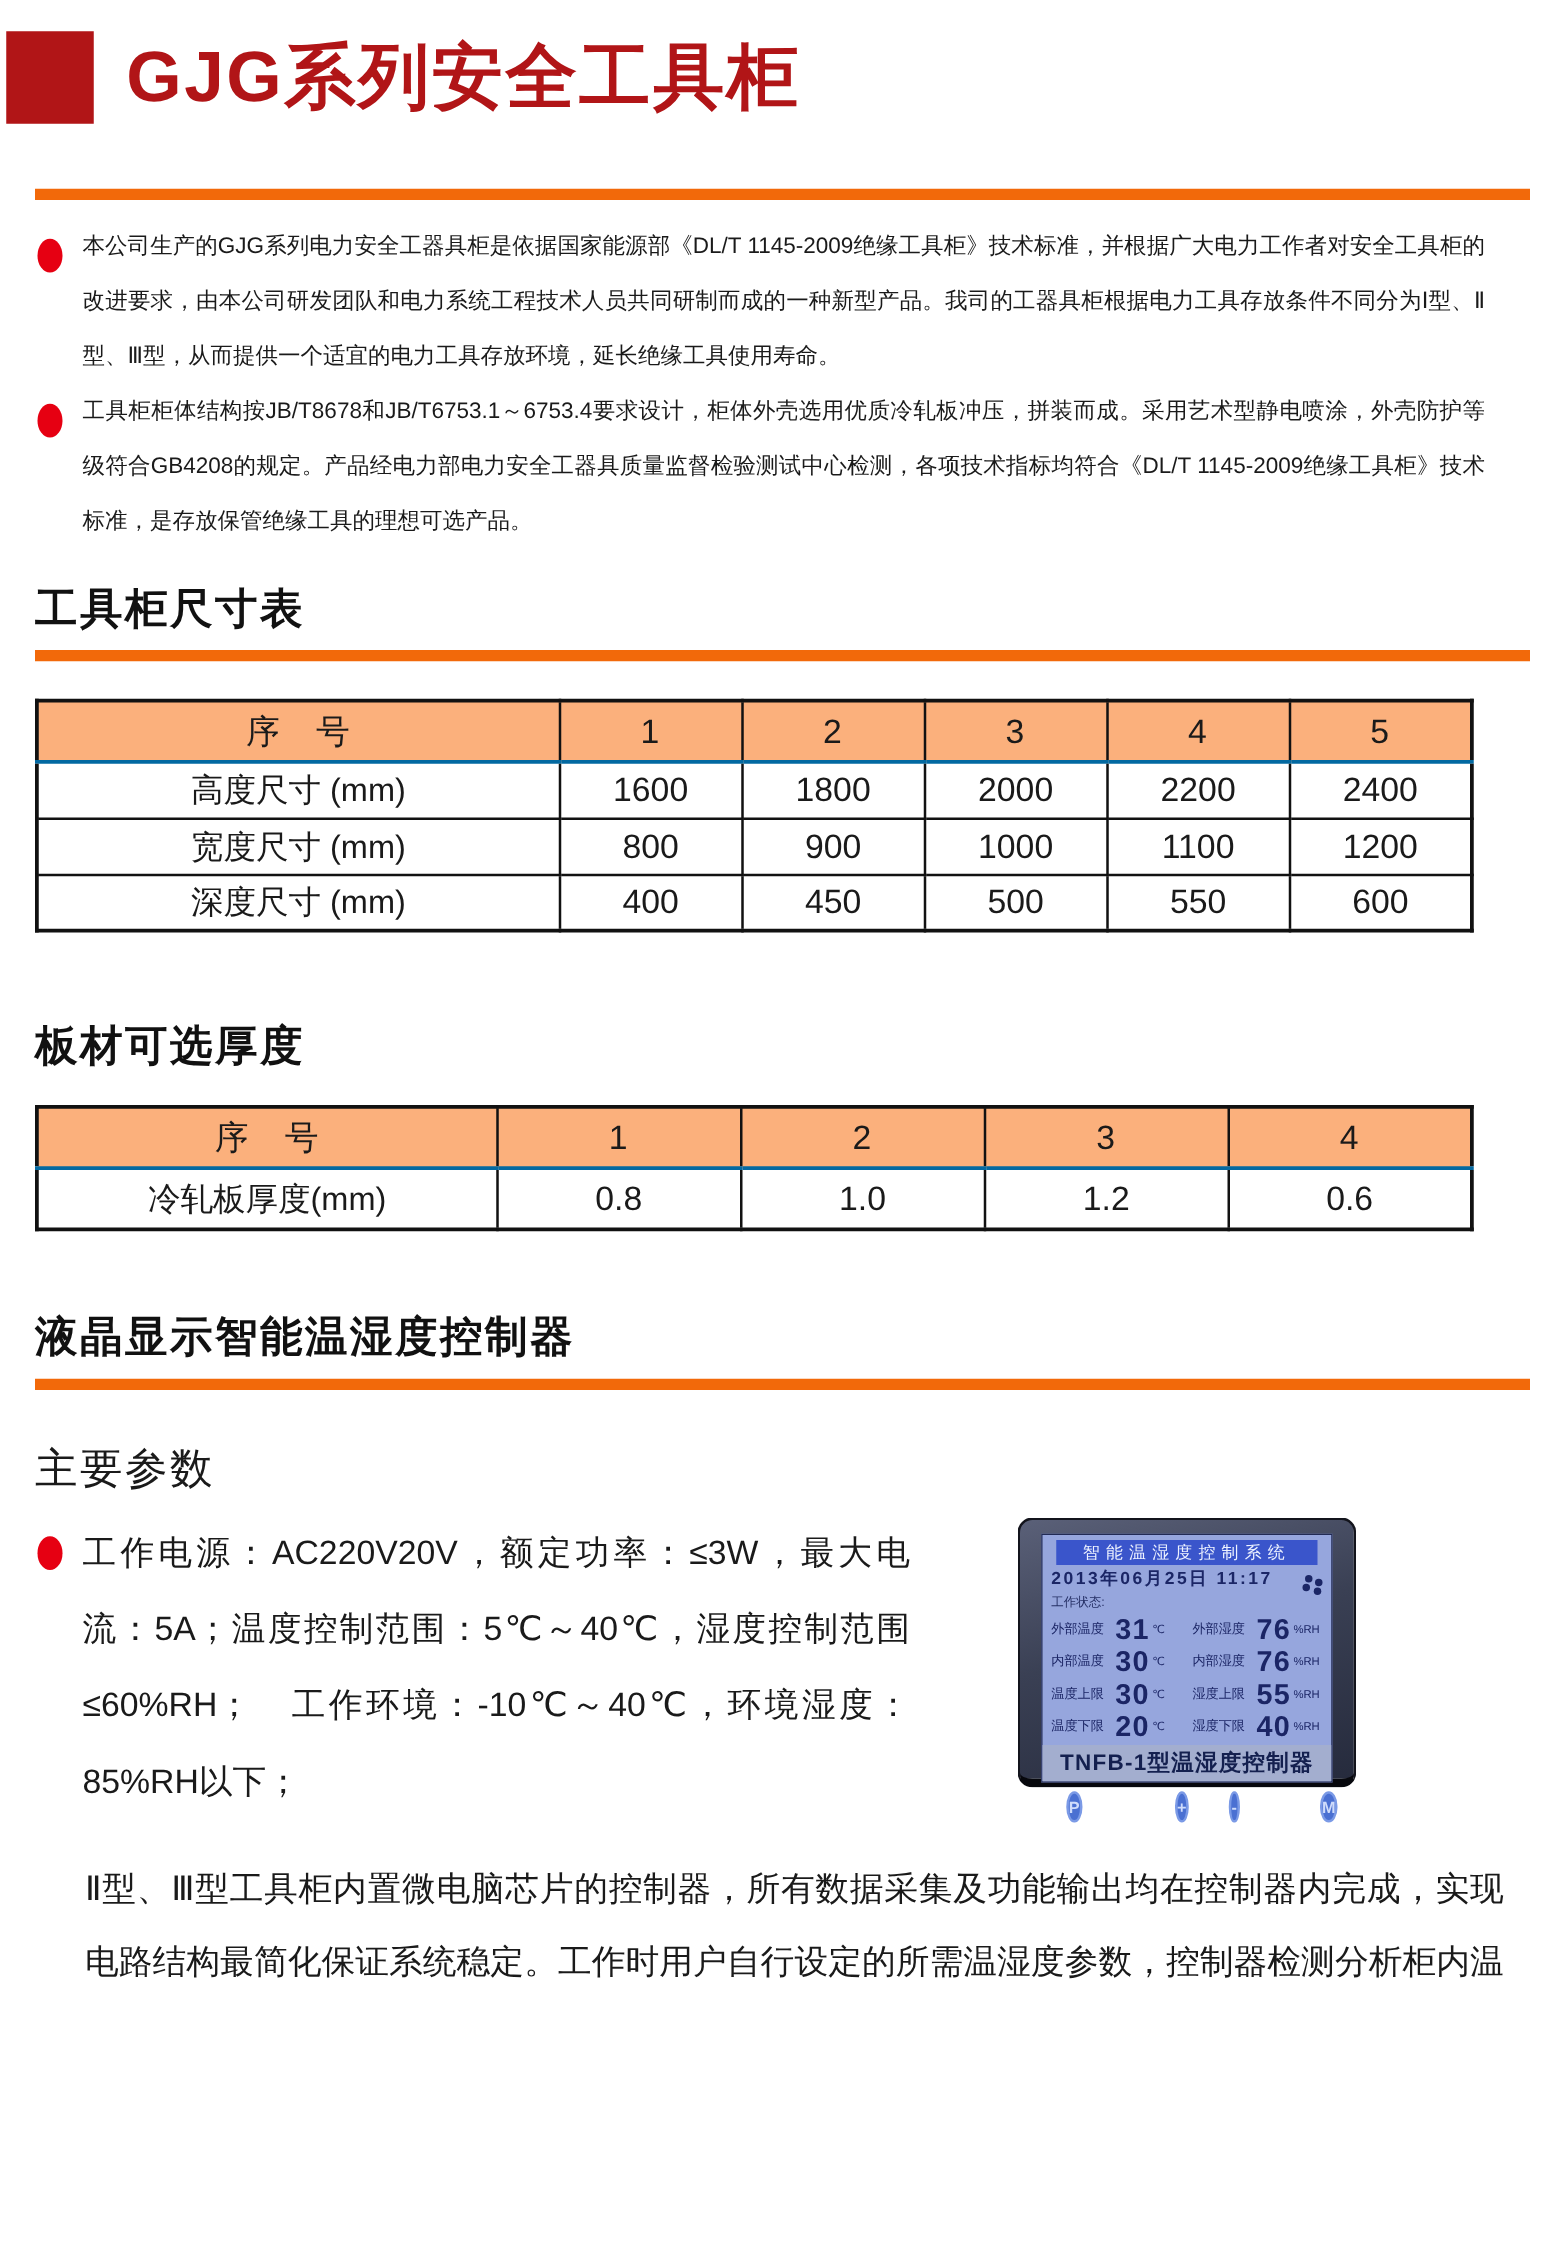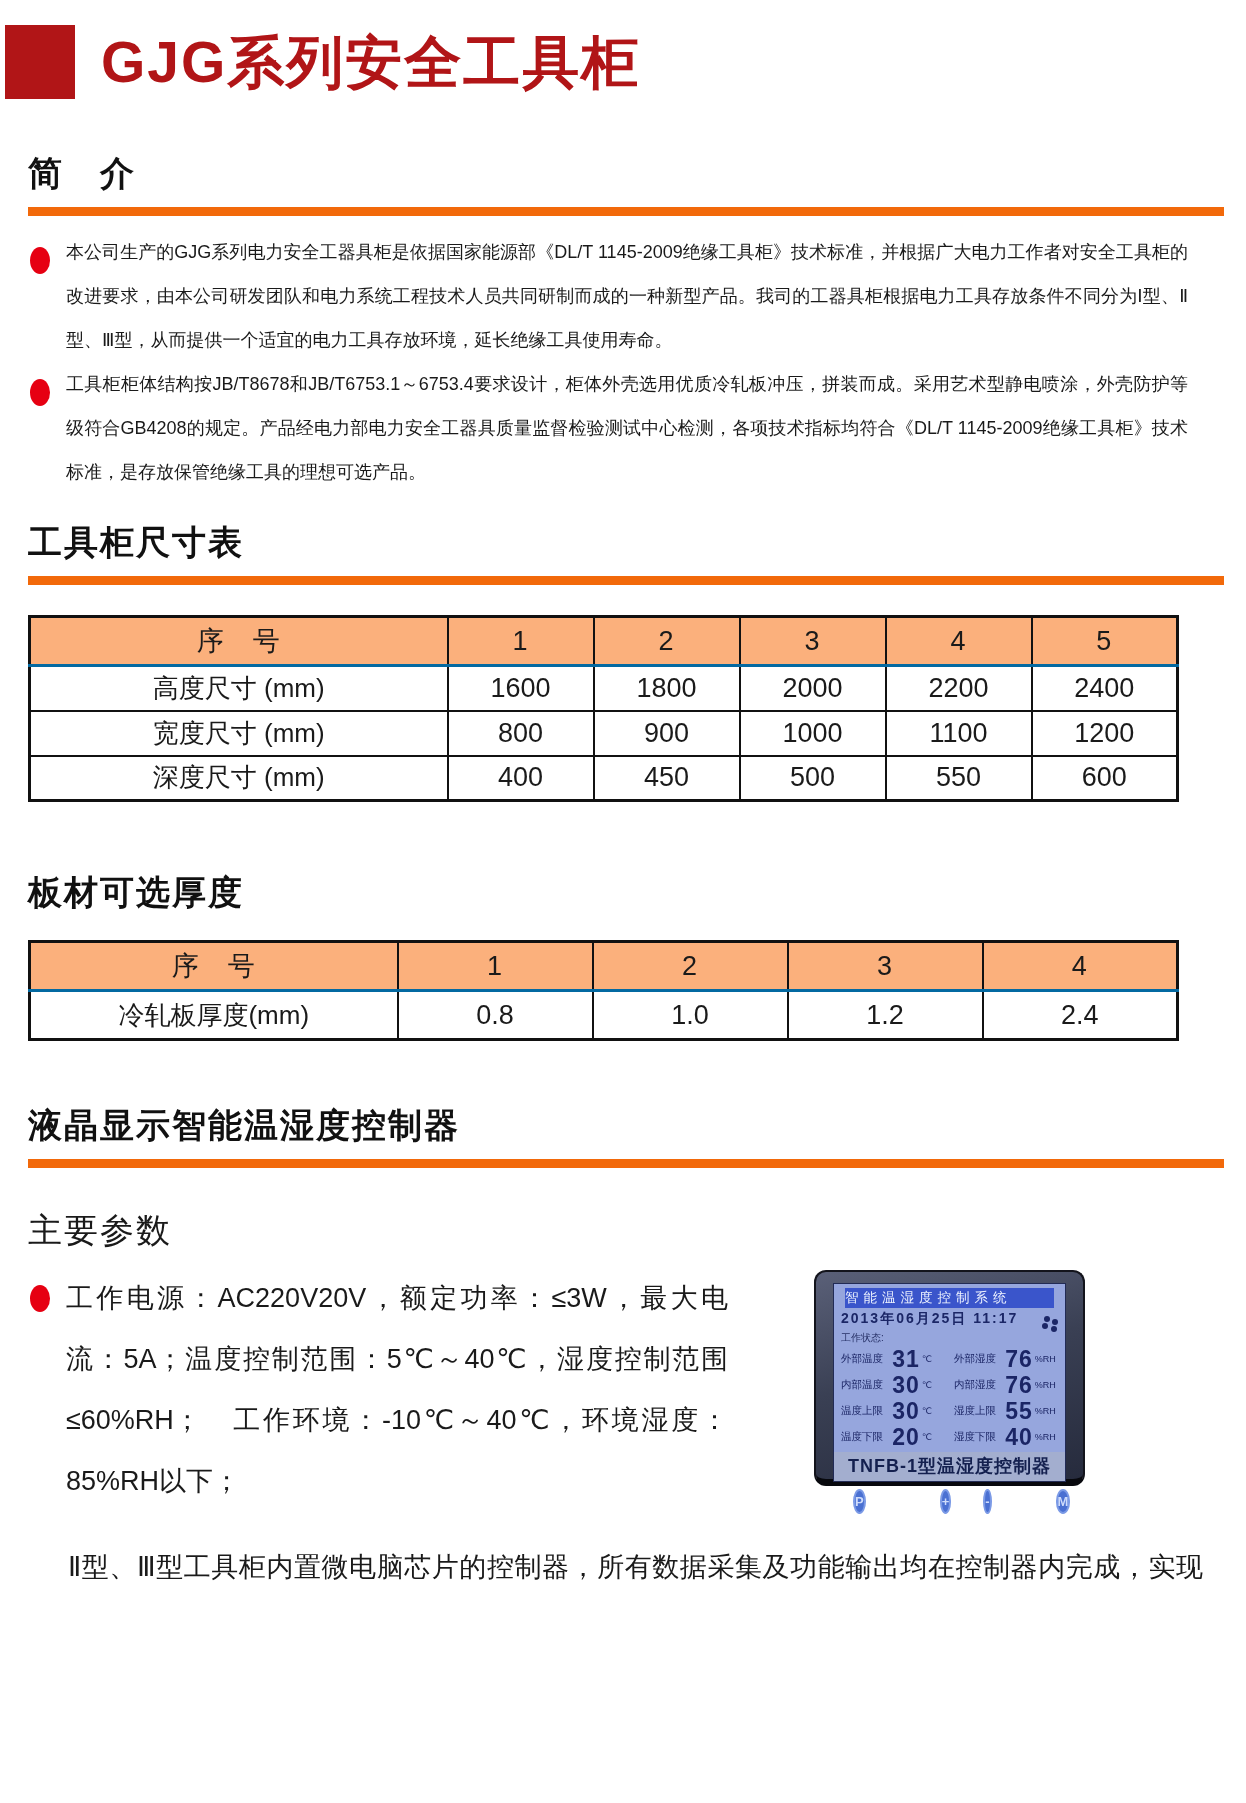--- a/index.html
+++ b/index.html
@@ -39,21 +39,21 @@
   .params-area { position:relative; margin-top:38px; }
   .params-area ul.bullets { margin-top:14px; }
   .params-area ul.bullets li { max-width:700px; font-size:27px; line-height:61px; }
 
   
   .device { position:absolute; left:786px; top:62px; width:271px; height:216px;
             background:linear-gradient(165deg,#5a6078 0%,#3a4054 45%,#262b3d 100%);
             border:2px solid #13141c; border-bottom:7px solid #07080d; border-radius:12px;
             padding:11px 17px 0; }
   .lcd { background:#96a6dd; border:1px solid #222b55; padding:3px 7px 0; }
-  .lcd-title { background:#3A55CB; color:#eef3ff; font-size:13.5px; letter-spacing:5px; text-align:left; padding:1px 0; margin:1px 4px 2px; white-space:nowrap; }
+  .lcd-title { background:#3A55CB; color:#eef3ff; font-size:13.5px; letter-spacing:5px; text-align:center; padding:1px 0; margin:1px 4px 2px; white-space:nowrap; }
   .lcd-date { color:#1b2666; font-weight:bold; font-size:14px; letter-spacing:2px; }
   .lcd-topline { display:flex; justify-content:space-between; align-items:center; }
   .fan-icon { width:6px; height:6px; border-radius:50%; background:#1b2666; margin-right:8px;
               box-shadow:8px 3px 0 #1b2666, -2px 7px 0 #1b2666, 7px 10px 0 #1b2666; }
   .lcd-status { font-size:10px; color:#263066; margin:3px 0 1px; }
   .lcd-row { display:flex; align-items:center; justify-content:flex-start; color:#1b2565; height:26px; }
   .lcd-row .rl { font-size:10.5px; width:52px; }
   .lcd-row .rv { font-size:23px; font-weight:bold; width:36px; text-align:right; letter-spacing:1px; }
   .lcd-row .ru { font-size:9px; width:28px; padding-left:2px; }
   .lcd-row .gap { width:10px; }
@@ -71,21 +71,20 @@
 <body>
 
 <div class="page">
 
   <div class="masthead">
     <div class="logo-square"></div>
     <div class="main-title">GJG系列安全工具柜</div>
   </div>
 
   <div class="sec-intro">
-    <h2 class="sec">简　介</h2>
     <div class="rule"></div>
     <ul class="bullets">
       <li>本公司生产的GJG系列电力安全工器具柜是依据国家能源部《DL/T 1145-2009绝缘工具柜》技术标准，并根据广大电力工作者对安全工具柜的改进要求，由本公司研发团队和电力系统工程技术人员共同研制而成的一种新型产品。我司的工器具柜根据电力工具存放条件不同分为Ⅰ型、Ⅱ型、Ⅲ型，从而提供一个适宜的电力工具存放环境，延长绝缘工具使用寿命。</li>
       <li>工具柜柜体结构按JB/T8678和JB/T6753.1～6753.4要求设计，柜体外壳选用优质冷轧板冲压，拼装而成。采用艺术型静电喷涂，外壳防护等级符合GB4208的规定。产品经电力部电力安全工器具质量监督检验测试中心检测，各项技术指标均符合《DL/T 1145-2009绝缘工具柜》技术标准，是存放保管绝缘工具的理想可选产品。</li>
     </ul>
   </div>
 
   <div class="sec-dim">
     <h2 class="sec">工具柜尺寸表</h2>
     <div class="rule"></div>
@@ -155,21 +154,21 @@
           <th>3</th>
           <th>4</th>
         </tr>
       </thead>
       <tbody>
         <tr>
           <td class="lbl">冷轧板厚度(mm)</td>
           <td>0.8</td>
           <td>1.0</td>
           <td>1.2</td>
-          <td>2.4</td>
+          <td>0.6</td>
         </tr>
       </tbody>
     </table>
   </div>
 
   <div class="sec-ctrl">
     <h2 class="sec">液晶显示智能温湿度控制器</h2>
     <div class="rule"></div>
 
     <div class="params-area">

